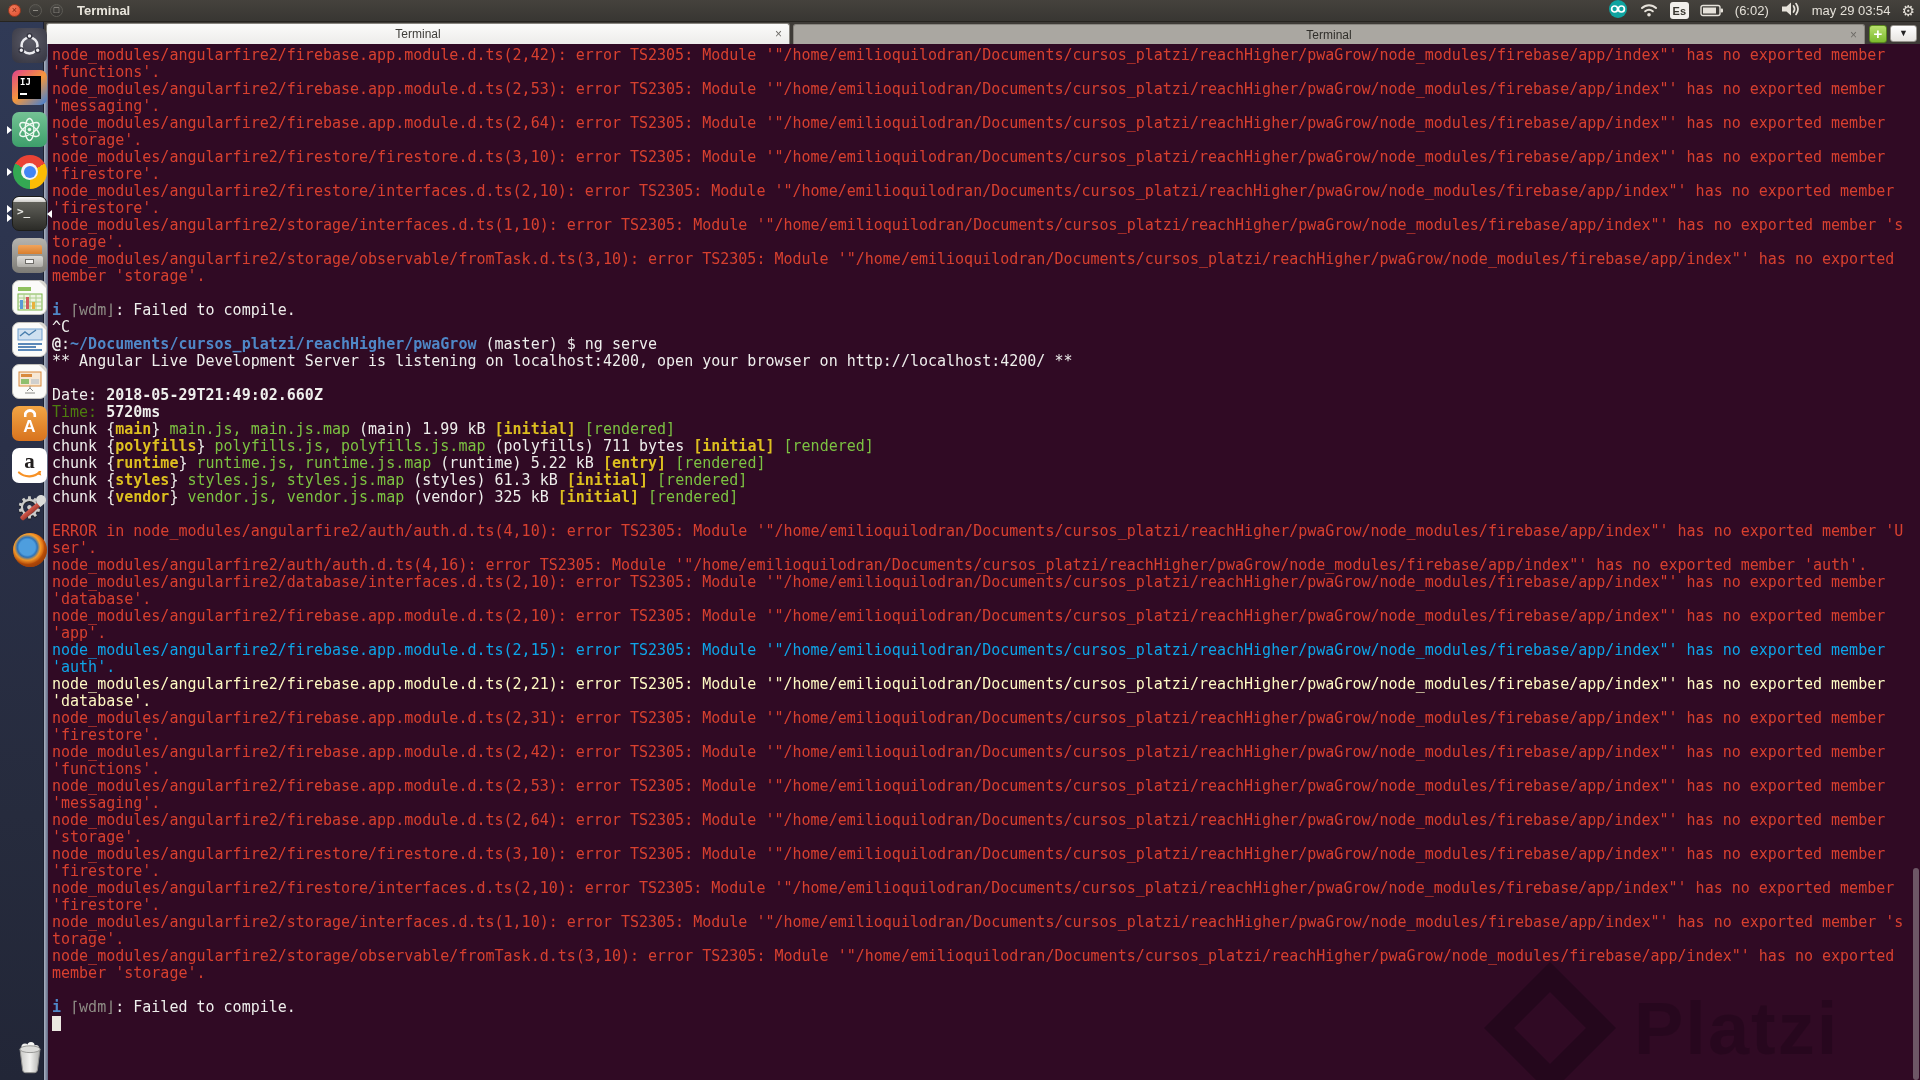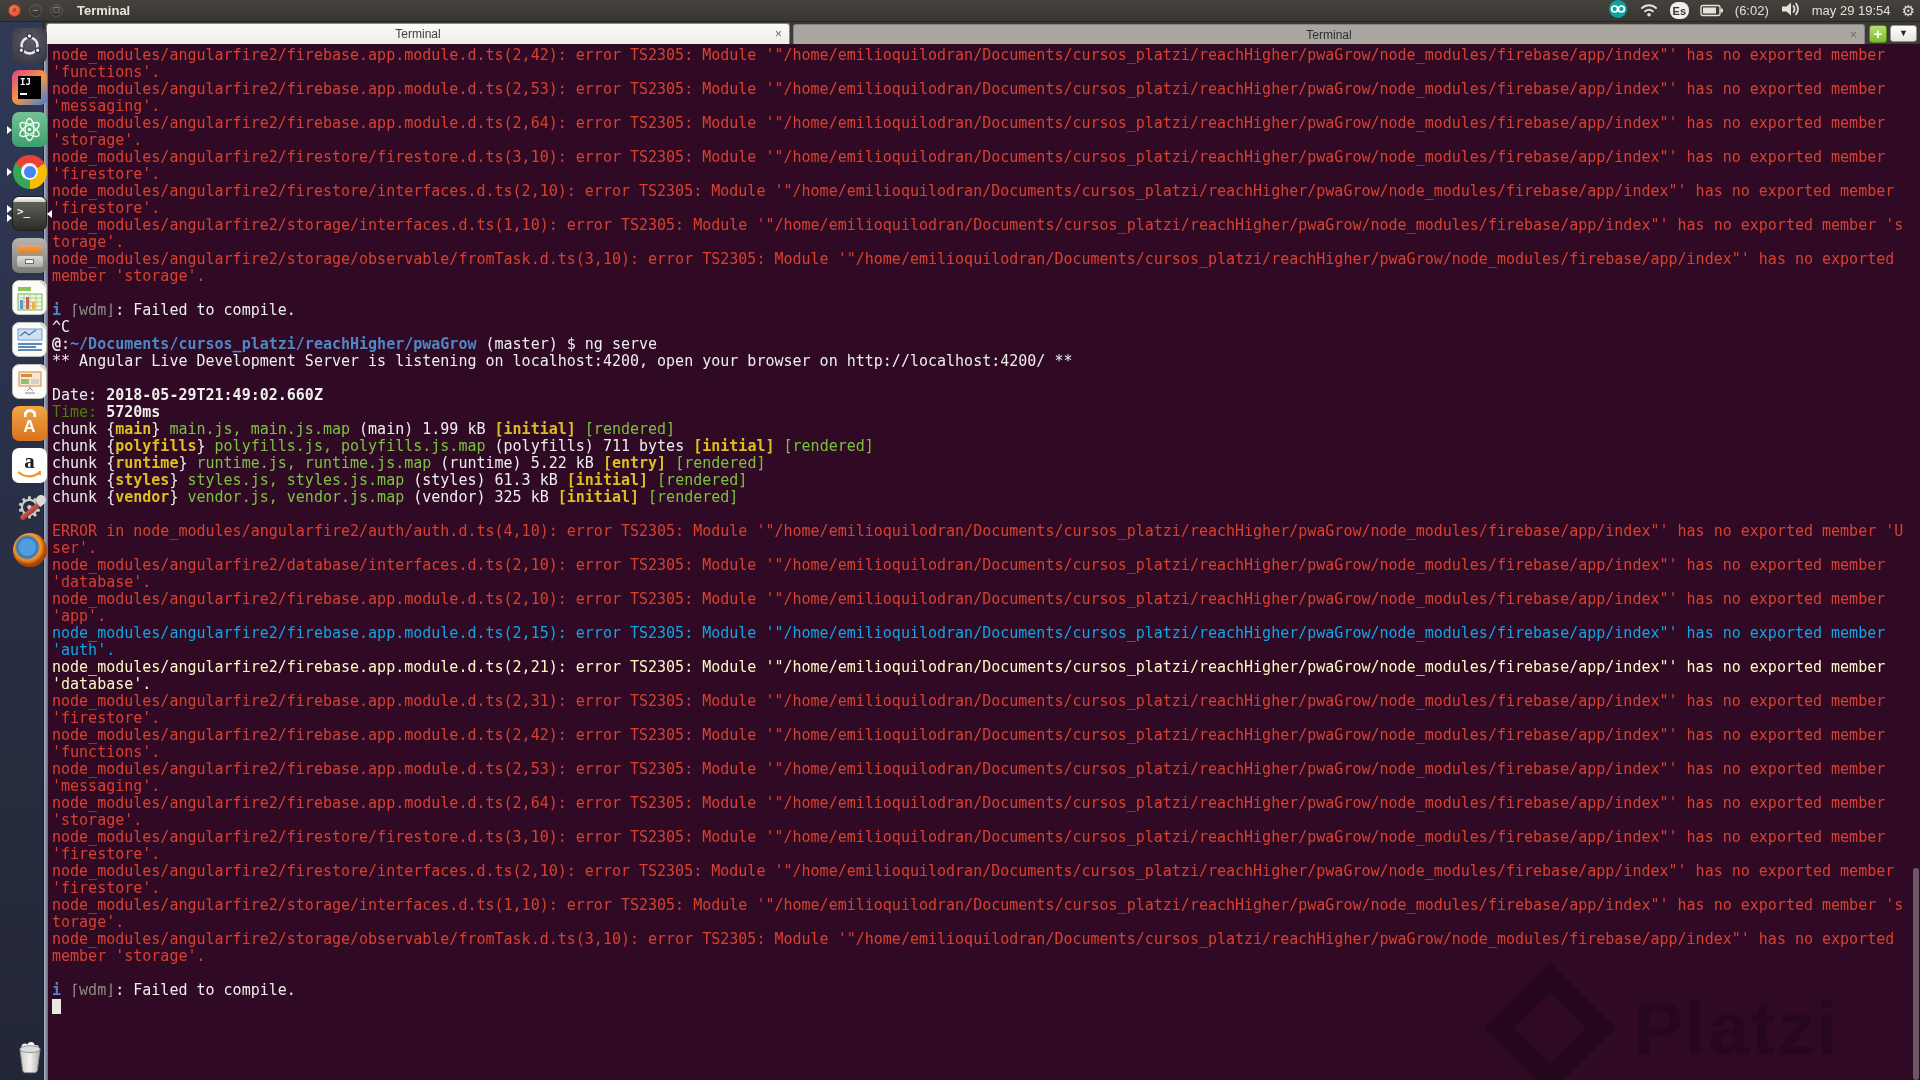--- a/index.html
+++ b/index.html
@@ -16,21 +16,21 @@
     display:flex; align-items:center; color:#dfdbd4;
     border-bottom:1px solid #262420;
   }
   .winbtns { display:flex; gap:8px; padding-left:8px; align-items:center; }
   .wb { width:13px; height:13px; border-radius:50%; font-size:9px; line-height:11px;
         text-align:center; color:#b9b5ac; }
   .wb.close { background:radial-gradient(circle at 35% 30%,#f07b5a,#df4b2d); border:1px solid #9c3a20; color:#7c2412; }
   .wb.min, .wb.max { background:linear-gradient(#4a4843,#343230); border:1px solid #5c5a54; }
   .app-title { margin-left:14px; font-weight:bold; font-size:13px; color:#e9e5dc; }
   .tray { margin-left:auto; display:flex; align-items:center; gap:11px; padding-right:5px; font-size:13px; }
-  .kbd-es { background:#f2f0ec; color:#38362f; border-radius:8px; width:19px; height:17px;
+  .kbd-es { background:#f2f0ec; color:#38362f; border-radius:3px; width:19px; height:17px;
             font-size:11px; font-weight:bold; display:flex; align-items:center; justify-content:center; }
   .tray-text { color:#e4e0d8; }
   .gear-glyph { font-size:15px; line-height:15px; color:#e4e0d8; }
 
   
   .dock {
     position:absolute; top:22px; left:0; width:44px; bottom:0; z-index:20;
     background:linear-gradient(180deg,#303a56 0%,#2a3048 40%,#262b3d 75%,#222637 100%);
     display:flex; flex-direction:column; align-items:center; padding-top:5px; gap:5px;
     border-right:1px solid #1c2030;
@@ -113,21 +113,21 @@
     <span class="tray-text">(6:02)</span>
     <span>
       <svg width="21" height="18">
           <polygon points="2,6.5 6.5,6.5 11,2.5 11,15.5 6.5,11.5 2,11.5" fill="#e6e2da"></polygon>
           <g fill="none" stroke="#e6e2da" stroke-width="1.7" stroke-linecap="round">
             <path d="M13.5 6a5 5 0 0 1 0 6"></path>
             <path d="M16 3.6a9 9 0 0 1 0 10.8"></path>
           </g>
         </svg>
     </span>
-    <span class="tray-text">may 29 19:54</span>
+    <span class="tray-text">may 29 03:54</span>
     <span class="gear-glyph">⚙</span>
   </div>
 </div>
 
 <div class="dock" id="dock">
     <div class="dock-item">
       <div>
         <div class="tile" style="background:radial-gradient(circle at 50% 38%,#5c5c68,#343440);display:flex;align-items:center;justify-content:center">
           <svg width="25" height="25">
             <circle cx="12.5" cy="12.5" r="8" fill="none" stroke="#ececf0" stroke-width="2.5"></circle>
@@ -313,20 +313,21 @@
         <div class="tl">&nbsp;</div>
         <div class="tl"><span style="color: rgb(238, 238, 236);">Date: </span><span style="color: rgb(238, 238, 236); font-weight: bold;">2018-05-29T21:49:02.660Z</span></div>
         <div class="tl"><span style="color: #4d7c0f;">Time: </span><span style="color: rgb(238, 238, 236); font-weight: bold;">5720ms</span></div>
         <div class="tl"><span style="color: rgb(238, 238, 236);">chunk {</span><span style="color: rgb(221, 191, 31); font-weight: bold;">main</span><span style="color: rgb(238, 238, 236);">} </span><span style="color: rgb(124, 194, 66);">main.js, main.js.map</span><span style="color: rgb(238, 238, 236);"> (main) 1.99 kB </span><span style="color: rgb(221, 191, 31); font-weight: bold;">[initial]</span><span style="color: rgb(238, 238, 236);"> </span><span style="color: rgb(124, 194, 66);">[rendered]</span></div>
         <div class="tl"><span style="color: rgb(238, 238, 236);">chunk {</span><span style="color: rgb(221, 191, 31); font-weight: bold;">polyfills</span><span style="color: rgb(238, 238, 236);">} </span><span style="color: rgb(124, 194, 66);">polyfills.js, polyfills.js.map</span><span style="color: rgb(238, 238, 236);"> (polyfills) 711 bytes </span><span style="color: rgb(221, 191, 31); font-weight: bold;">[initial]</span><span style="color: rgb(238, 238, 236);"> </span><span style="color: rgb(124, 194, 66);">[rendered]</span></div>
         <div class="tl"><span style="color: rgb(238, 238, 236);">chunk {</span><span style="color: rgb(221, 191, 31); font-weight: bold;">runtime</span><span style="color: rgb(238, 238, 236);">} </span><span style="color: rgb(124, 194, 66);">runtime.js, runtime.js.map</span><span style="color: rgb(238, 238, 236);"> (runtime) 5.22 kB </span><span style="color: rgb(221, 191, 31); font-weight: bold;">[entry]</span><span style="color: rgb(238, 238, 236);"> </span><span style="color: rgb(124, 194, 66);">[rendered]</span></div>
         <div class="tl"><span style="color: rgb(238, 238, 236);">chunk {</span><span style="color: rgb(221, 191, 31); font-weight: bold;">styles</span><span style="color: rgb(238, 238, 236);">} </span><span style="color: rgb(124, 194, 66);">styles.js, styles.js.map</span><span style="color: rgb(238, 238, 236);"> (styles) 61.3 kB </span><span style="color: rgb(221, 191, 31); font-weight: bold;">[initial]</span><span style="color: rgb(238, 238, 236);"> </span><span style="color: rgb(124, 194, 66);">[rendered]</span></div>
         <div class="tl"><span style="color: rgb(238, 238, 236);">chunk {</span><span style="color: rgb(221, 191, 31); font-weight: bold;">vendor</span><span style="color: rgb(238, 238, 236);">} </span><span style="color: rgb(124, 194, 66);">vendor.js, vendor.js.map</span><span style="color: rgb(238, 238, 236);"> (vendor) 325 kB </span><span style="color: rgb(221, 191, 31); font-weight: bold;">[initial]</span><span style="color: rgb(238, 238, 236);"> </span><span style="color: rgb(124, 194, 66);">[rendered]</span></div>
         <div class="tl">&nbsp;</div>
         <div class="tl"><span style="color: rgb(216, 64, 47);">ERROR in node_modules/angularfire2/auth/auth.d.ts(4,10): error TS2305: Module '"/home/emilioquilodran/Documents/cursos_platzi/reachHigher/pwaGrow/node_modules/firebase/app/index"' has no exported member 'User'.</span></div>
+        <div class="tl"><span style="color: rgb(216, 64, 47);">node_modules/angularfire2/auth/auth.d.ts(4,16): error TS2305: Module '"/home/emilioquilodran/Documents/cursos_platzi/reachHigher/pwaGrow/node_modules/firebase/app/index"' has no exported member 'auth'.</span></div>
         <div class="tl"><span style="color: rgb(216, 64, 47);">node_modules/angularfire2/database/interfaces.d.ts(2,10): error TS2305: Module '"/home/emilioquilodran/Documents/cursos_platzi/reachHigher/pwaGrow/node_modules/firebase/app/index"' has no exported member 'database'.</span></div>
         <div class="tl"><span style="color: rgb(216, 64, 47);">node_modules/angularfire2/firebase.app.module.d.ts(2,10): error TS2305: Module '"/home/emilioquilodran/Documents/cursos_platzi/reachHigher/pwaGrow/node_modules/firebase/app/index"' has no exported member 'app'.</span></div>
         <div class="tl"><span style="color: #0ea5e9;">node_modules/angularfire2/firebase.app.module.d.ts(2,15): error TS2305: Module '"/home/emilioquilodran/Documents/cursos_platzi/reachHigher/pwaGrow/node_modules/firebase/app/index"' has no exported member 'auth'.</span></div>
         <div class="tl"><span style="color: #fef9c3;">node_modules/angularfire2/firebase.app.module.d.ts(2,21): error TS2305: Module '"/home/emilioquilodran/Documents/cursos_platzi/reachHigher/pwaGrow/node_modules/firebase/app/index"' has no exported member 'database'.</span></div>
         <div class="tl"><span style="color: rgb(216, 64, 47);">node_modules/angularfire2/firebase.app.module.d.ts(2,31): error TS2305: Module '"/home/emilioquilodran/Documents/cursos_platzi/reachHigher/pwaGrow/node_modules/firebase/app/index"' has no exported member 'firestore'.</span></div>
         <div class="tl"><span style="color: rgb(216, 64, 47);">node_modules/angularfire2/firebase.app.module.d.ts(2,42): error TS2305: Module '"/home/emilioquilodran/Documents/cursos_platzi/reachHigher/pwaGrow/node_modules/firebase/app/index"' has no exported member 'functions'.</span></div>
         <div class="tl"><span style="color: rgb(216, 64, 47);">node_modules/angularfire2/firebase.app.module.d.ts(2,53): error TS2305: Module '"/home/emilioquilodran/Documents/cursos_platzi/reachHigher/pwaGrow/node_modules/firebase/app/index"' has no exported member 'messaging'.</span></div>
         <div class="tl"><span style="color: rgb(216, 64, 47);">node_modules/angularfire2/firebase.app.module.d.ts(2,64): error TS2305: Module '"/home/emilioquilodran/Documents/cursos_platzi/reachHigher/pwaGrow/node_modules/firebase/app/index"' has no exported member 'storage'.</span></div>
         <div class="tl"><span style="color: rgb(216, 64, 47);">node_modules/angularfire2/firestore/firestore.d.ts(3,10): error TS2305: Module '"/home/emilioquilodran/Documents/cursos_platzi/reachHigher/pwaGrow/node_modules/firebase/app/index"' has no exported member 'firestore'.</span></div>
         <div class="tl"><span style="color: rgb(216, 64, 47);">node_modules/angularfire2/firestore/interfaces.d.ts(2,10): error TS2305: Module '"/home/emilioquilodran/Documents/cursos_platzi/reachHigher/pwaGrow/node_modules/firebase/app/index"' has no exported member 'firestore'.</span></div>

